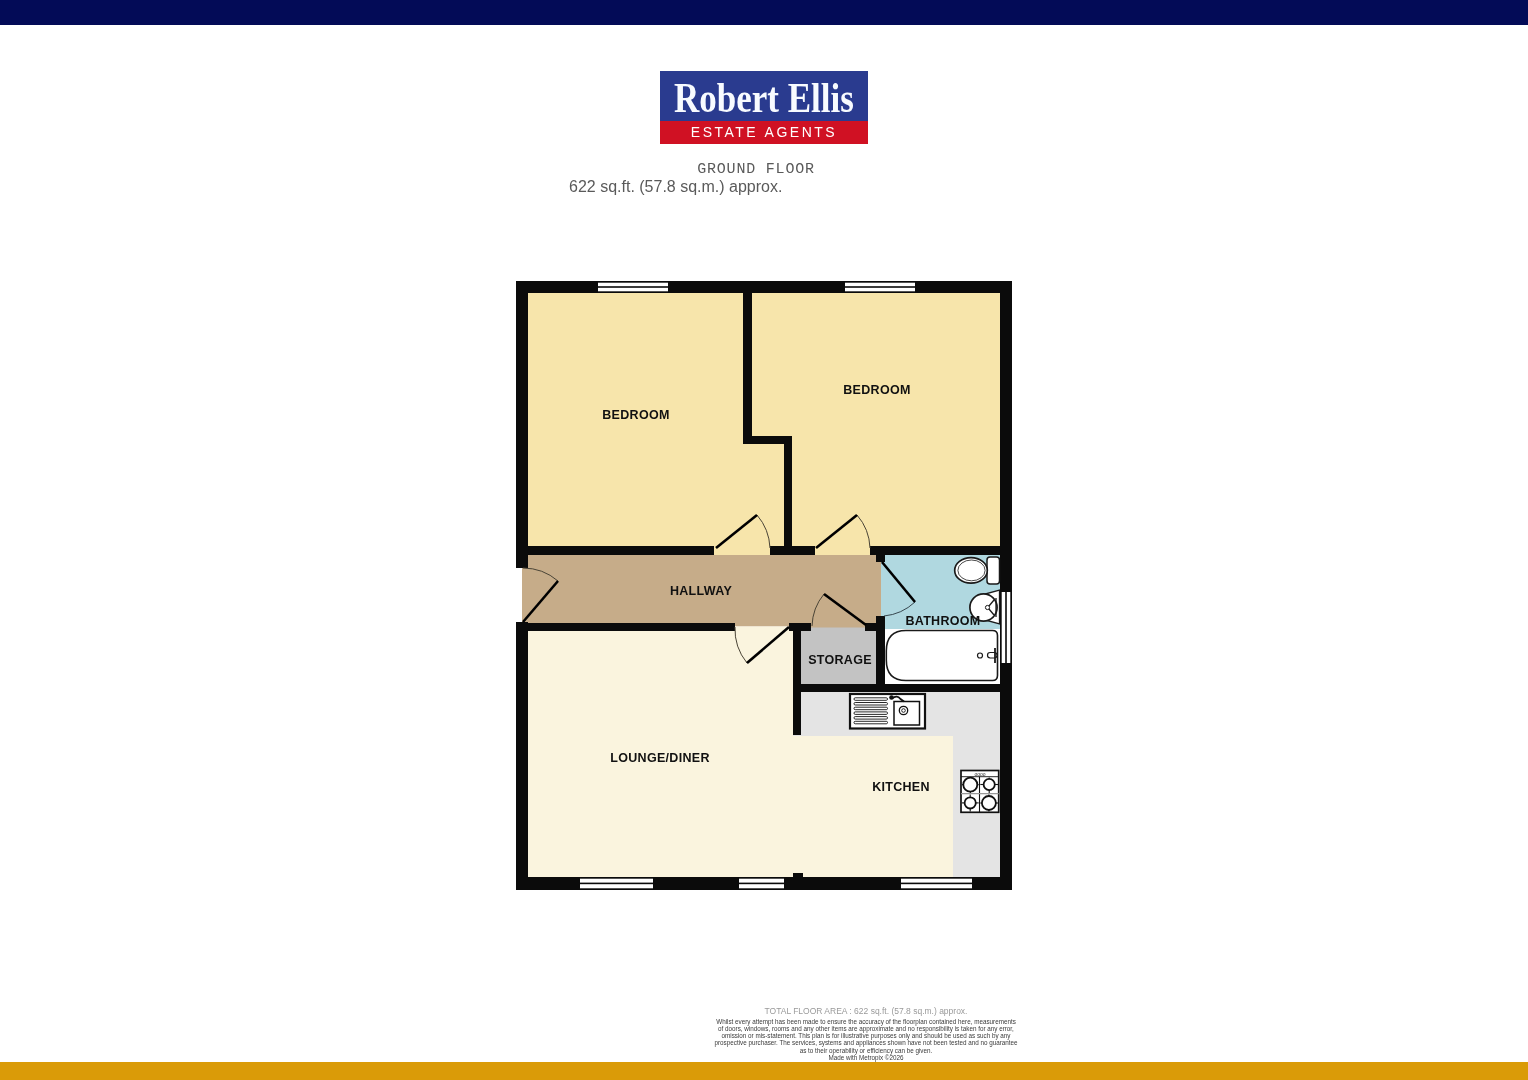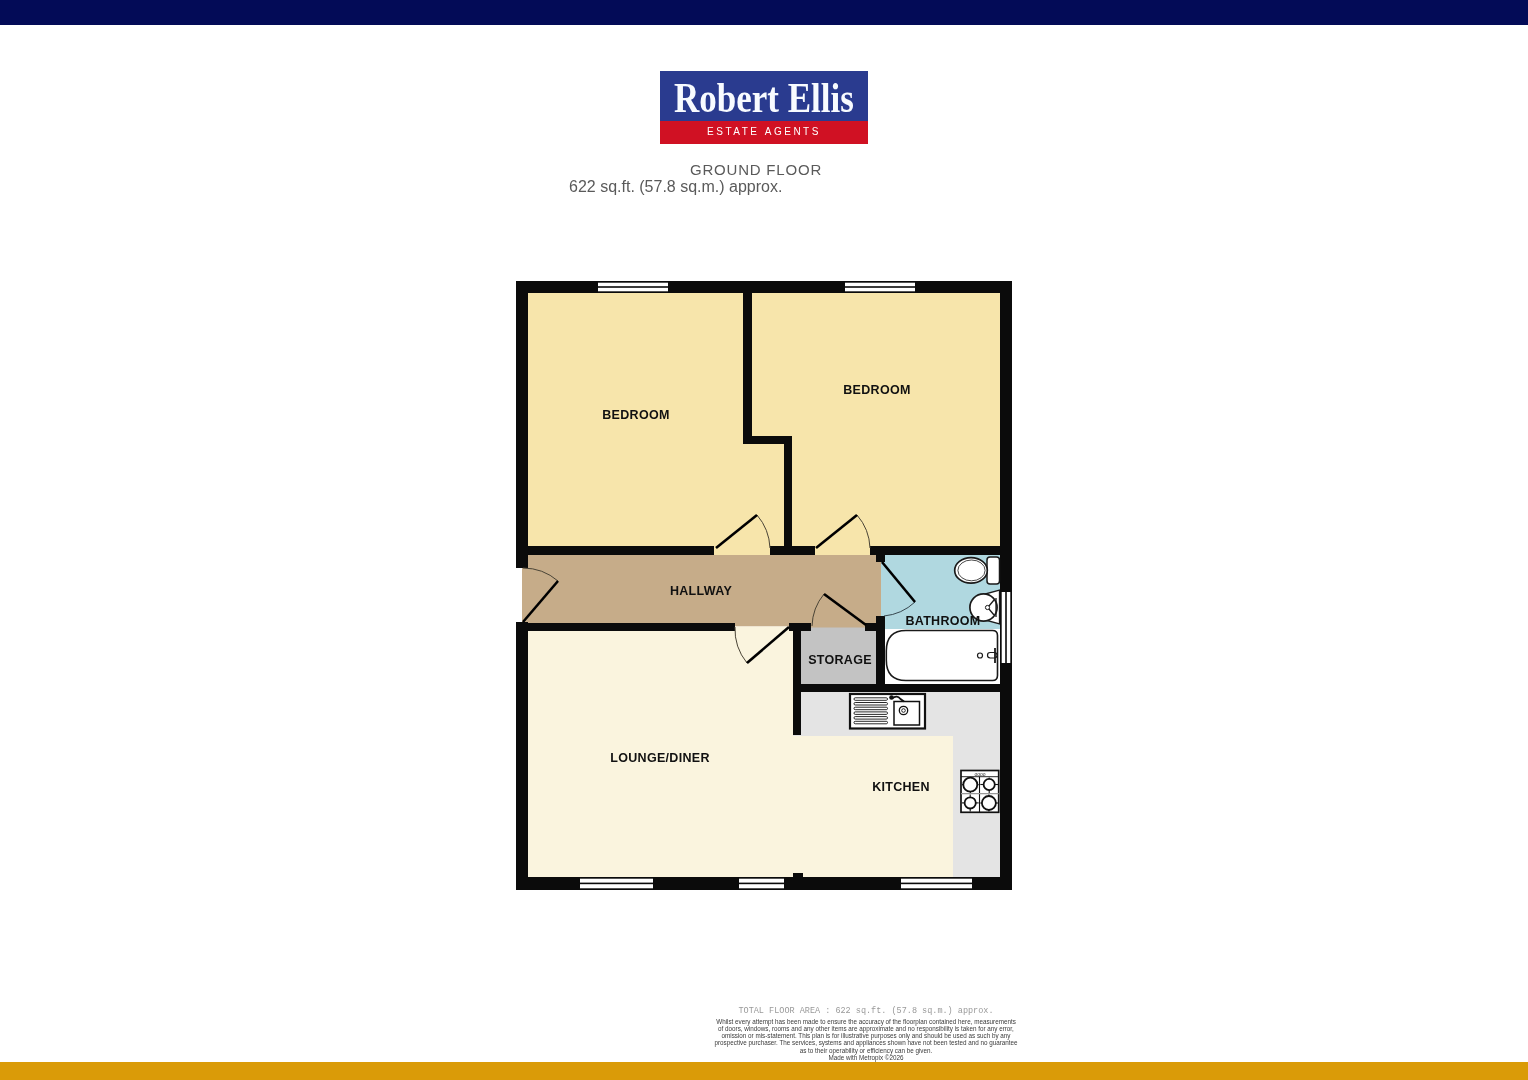--- a/index.html
+++ b/index.html
@@ -11,23 +11,23 @@
 <body>
 
 <div class="abs" style="left:0;top:0;width:1528px;height:25px;background:#030b57;"></div>
 
 <div class="abs" style="left:660px;top:71px;width:208px;height:50px;background:#2a3b8f;"></div>
 
 <div class="abs" style="left:660px;top:80px;width:208px;text-align:center;color:#f8fbff;font-family:'Liberation Serif',serif;font-weight:bold;font-size:35px;line-height:35px;transform:scaleY(1.22);transform-origin:50% 50%;">Robert&nbsp;Ellis</div>
 
 <div class="abs" style="left:660px;top:121px;width:208px;height:23px;background:#d01123;"></div>
 
-<div class="abs" style="left:660px;top:125px;width:208px;text-align:center;color:#ffffff;font-size:10px;letter-spacing:2.5px;line-height:14px;">ESTATE&nbsp;AGENTS</div>
-
-<div class="abs" style="left:556px;top:162px;width:400px;text-align:center;color:#5a5a5a;font-size:15px;letter-spacing:0.8px;line-height:16px;">GROUND FLOOR</div>
+<div class="abs" style="left:660px;top:125px;width:208px;text-align:center;color:#ffffff;font-size:14px;letter-spacing:2.5px;line-height:14px;">ESTATE&nbsp;AGENTS</div>
+
+<div class="abs" style="left:556px;top:162px;width:400px;text-align:center;color:#5a5a5a;font-size:15px;letter-spacing:0.8px;line-height:16px;font-family:Liberation Mono, monospace;">GROUND FLOOR</div>
 
 <div class="abs" style="left:569px;top:178px;width:400px;color:#5a5a5a;font-size:16px;line-height:17px;">622 sq.ft. (57.8 sq.m.) approx.</div>
 
 <svg class="abs" style="left:0;top:0;" width="1528" height="1080" viewBox="0 0 1528 1080">
 
   <path d="M528 293 L743 293 L743 436 L784 436 L784 555 L528 555 Z" fill="#f7e5ab"></path>
 
   <path d="M752 293 L1000 293 L1000 555 L792 555 L792 444 L752 444 Z" fill="#f7e5ab"></path>
 
   <rect x="522" y="555" width="359" height="68" fill="#c6ac89"></rect>
@@ -228,17 +228,17 @@
     <text x="943" y="625">BATHROOM</text>
 
     <text x="840" y="664">STORAGE</text>
 
     <text x="660" y="762">LOUNGE/DINER</text>
 
     <text x="901" y="791">KITCHEN</text>
   </g>
 </svg>
 
-<div class="abs" style="left:666px;top:1007px;width:400px;text-align:center;color:#9a9a9a;font-size:8.5px;line-height:9px;font-family:Liberation Mono, monospace;">TOTAL FLOOR AREA : 622 sq.ft. (57.8 sq.m.) approx.</div>
+<div class="abs" style="left:666px;top:1007px;width:400px;text-align:center;color:#9a9a9a;font-size:8.5px;line-height:9px;">TOTAL FLOOR AREA : 622 sq.ft. (57.8 sq.m.) approx.</div>
 
 <div class="abs" style="left:666px;top:1017.5px;width:400px;text-align:center;color:#3a3a3a;font-size:6.3px;line-height:7.3px;">Whilst every attempt has been made to ensure the accuracy of the floorplan contained here, measurements<br>of doors, windows, rooms and any other items are approximate and no responsibility is taken for any error,<br>omission or mis-statement. This plan is for illustrative purposes only and should be used as such by any<br>prospective purchaser. The services, systems and appliances shown have not been tested and no guarantee<br>as to their operability or efficiency can be given.<br>Made with Metropix ©2026</div>
 
 <div class="abs" style="left:0;top:1062px;width:1528px;height:18px;background:#da9b08;"></div>
 
 </body></html>

